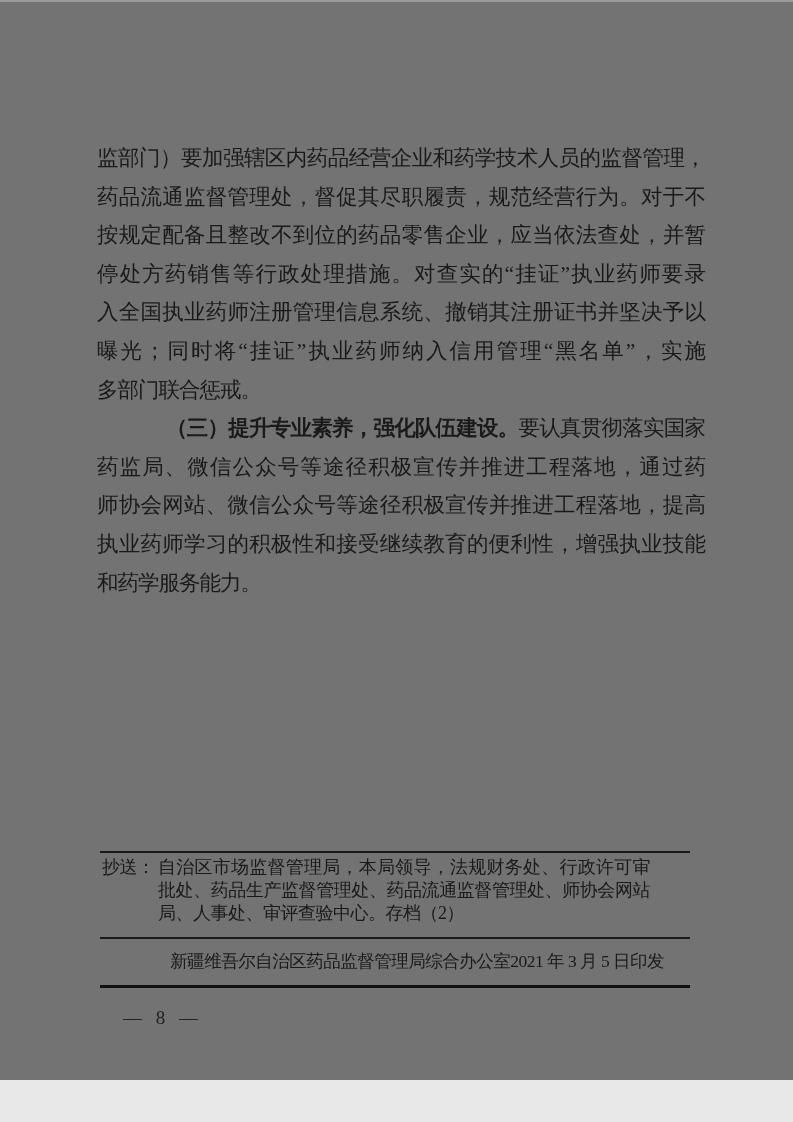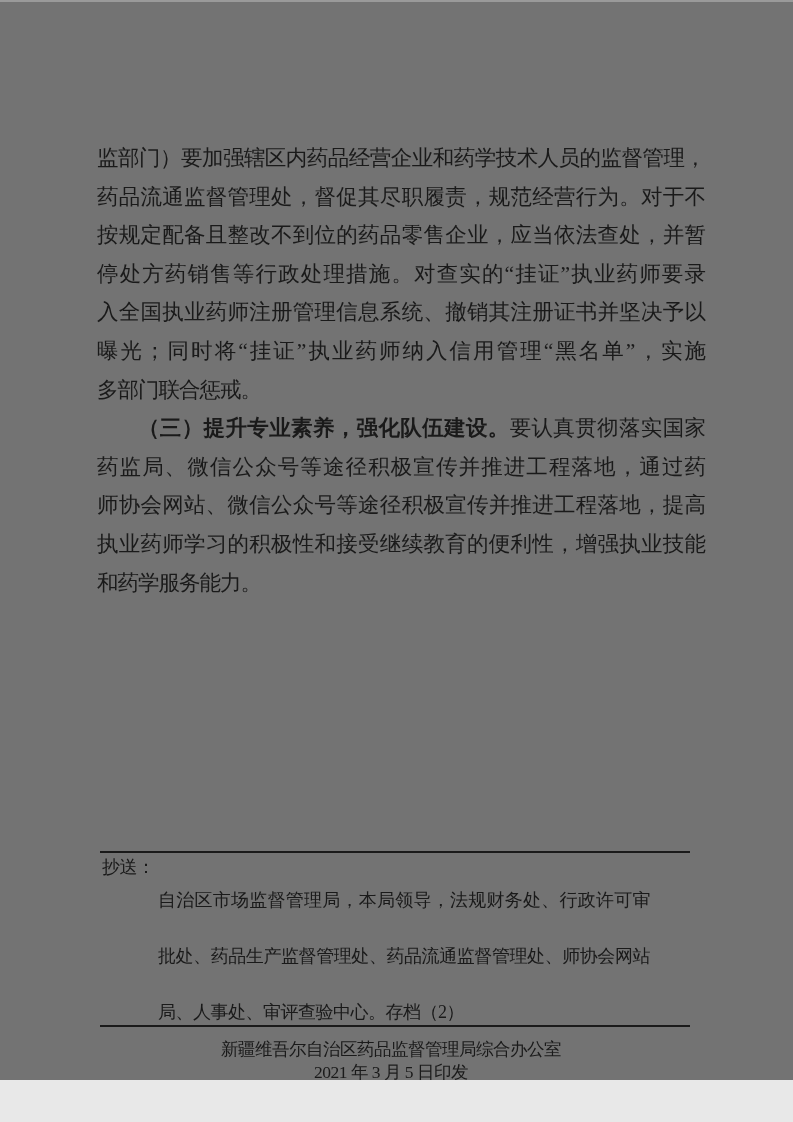--- a/index.html
+++ b/index.html
@@ -34,59 +34,57 @@
     line-height: 38.6px;
     white-space: nowrap;
     overflow: visible;
   }
   .line.just {
     white-space: normal;
     text-align: justify;
     text-align-last: justify;
   }
   .line.indent { text-indent: 41px; }
-  .line b, .line .bold-seg { font-weight: 700; }
+  .line b, .line .bold-seg { font-weight: 700; margin-left: 28px; }
   
   .footer {
     position: absolute;
     left: 100px;
     top: 851px;
     width: 590px;
     font-size: 18px;
     letter-spacing: -0.5px;
   }
   .cc-section {
     display: flex;
     border-top: 2px solid #1a1a1a;
-    padding: 3px 0 1px 2px;
+    padding: 3px 0 12px 2px;
   }
   .cc-label {
     flex: none;
     width: 56px;
     line-height: 23px;
   }
   .cc-content {
     flex: 1;
     padding-right: 40px;
   }
   .cc-content .line {
     height: 23px;
     line-height: 23px;
-    margin-top: 33px;
   }
   .issuer-row {
     display: flex;
     justify-content: flex-end;
     align-items: center;
     border-top: 2px solid #1a1a1a;
     border-bottom: 3px solid #111111;
     padding: 11px 26px 12px 18px;
     line-height: 23px;
     font-size: 17.5px;
-    flex-direction: column;
   }
   .page-num {
     margin-top: 19px;
     padding-left: 23px;
     font-size: 19px;
     letter-spacing: 0;
     word-spacing: 9px;
     color: #222;
   }
 </style>

